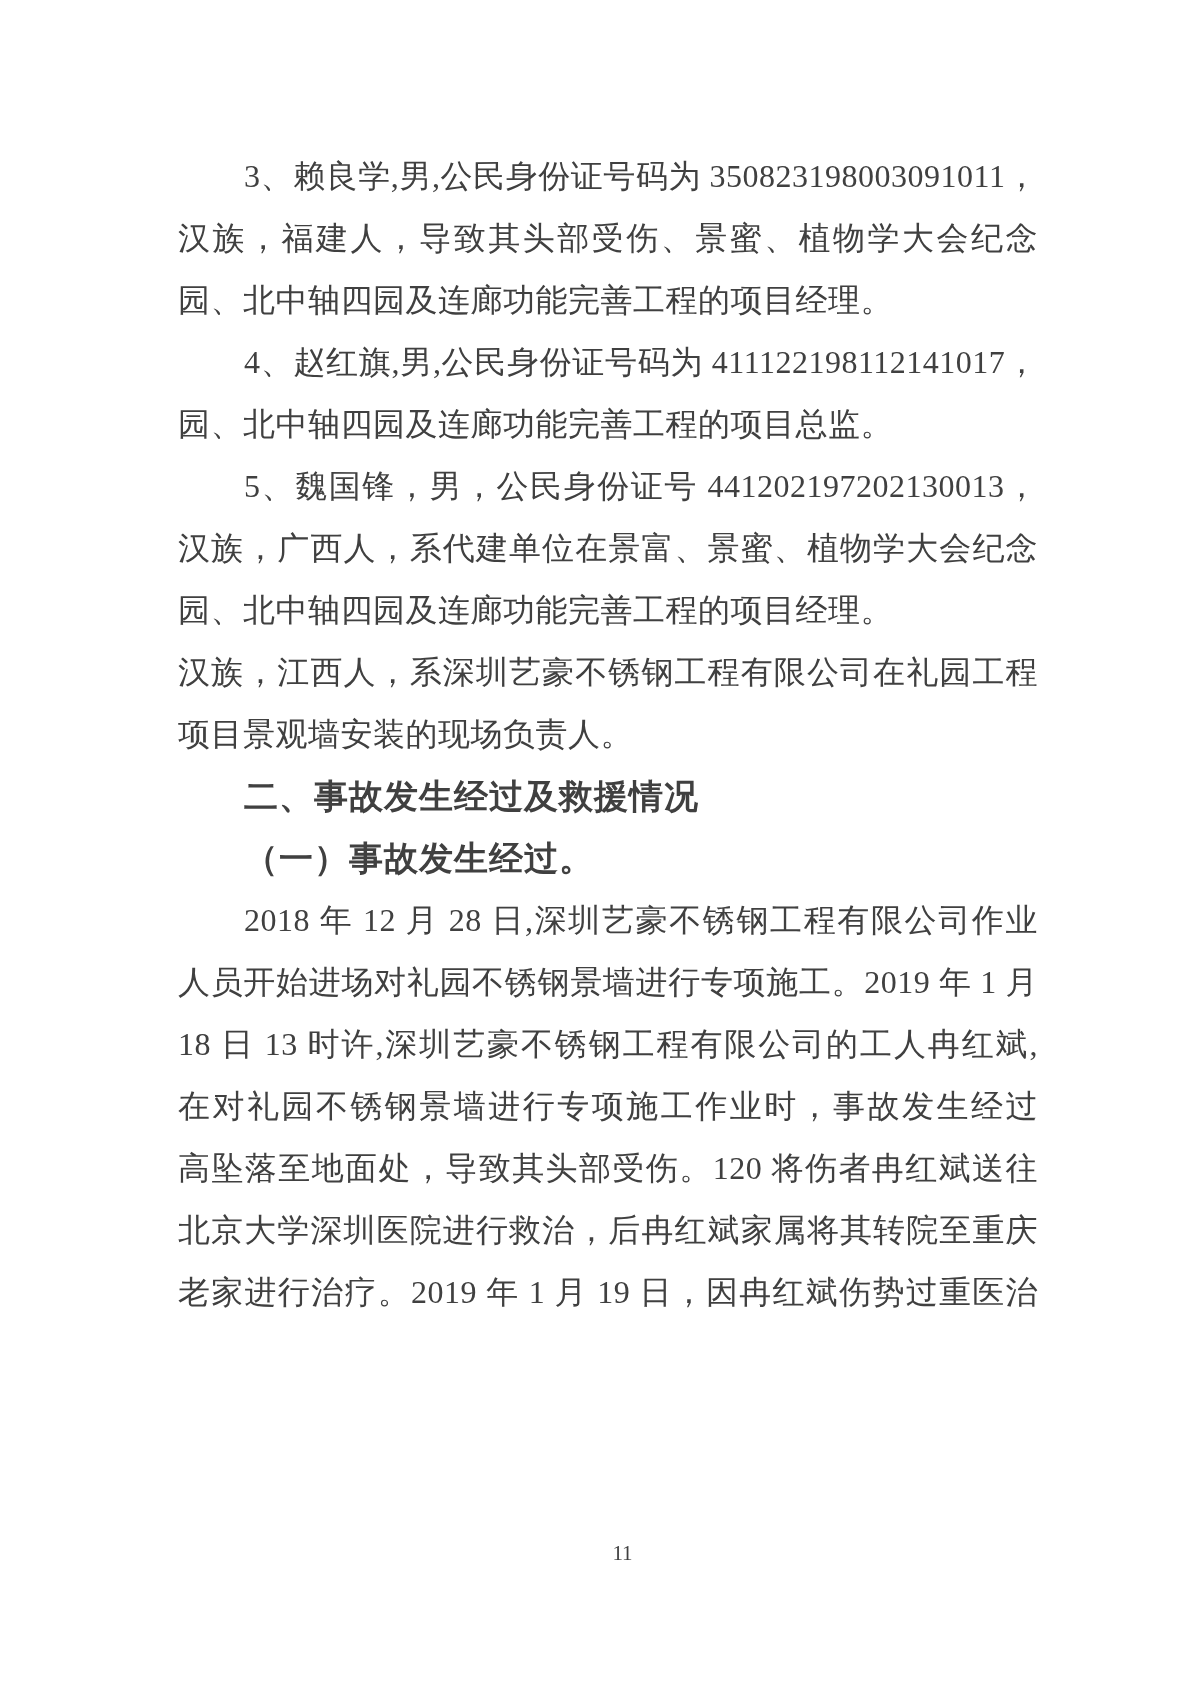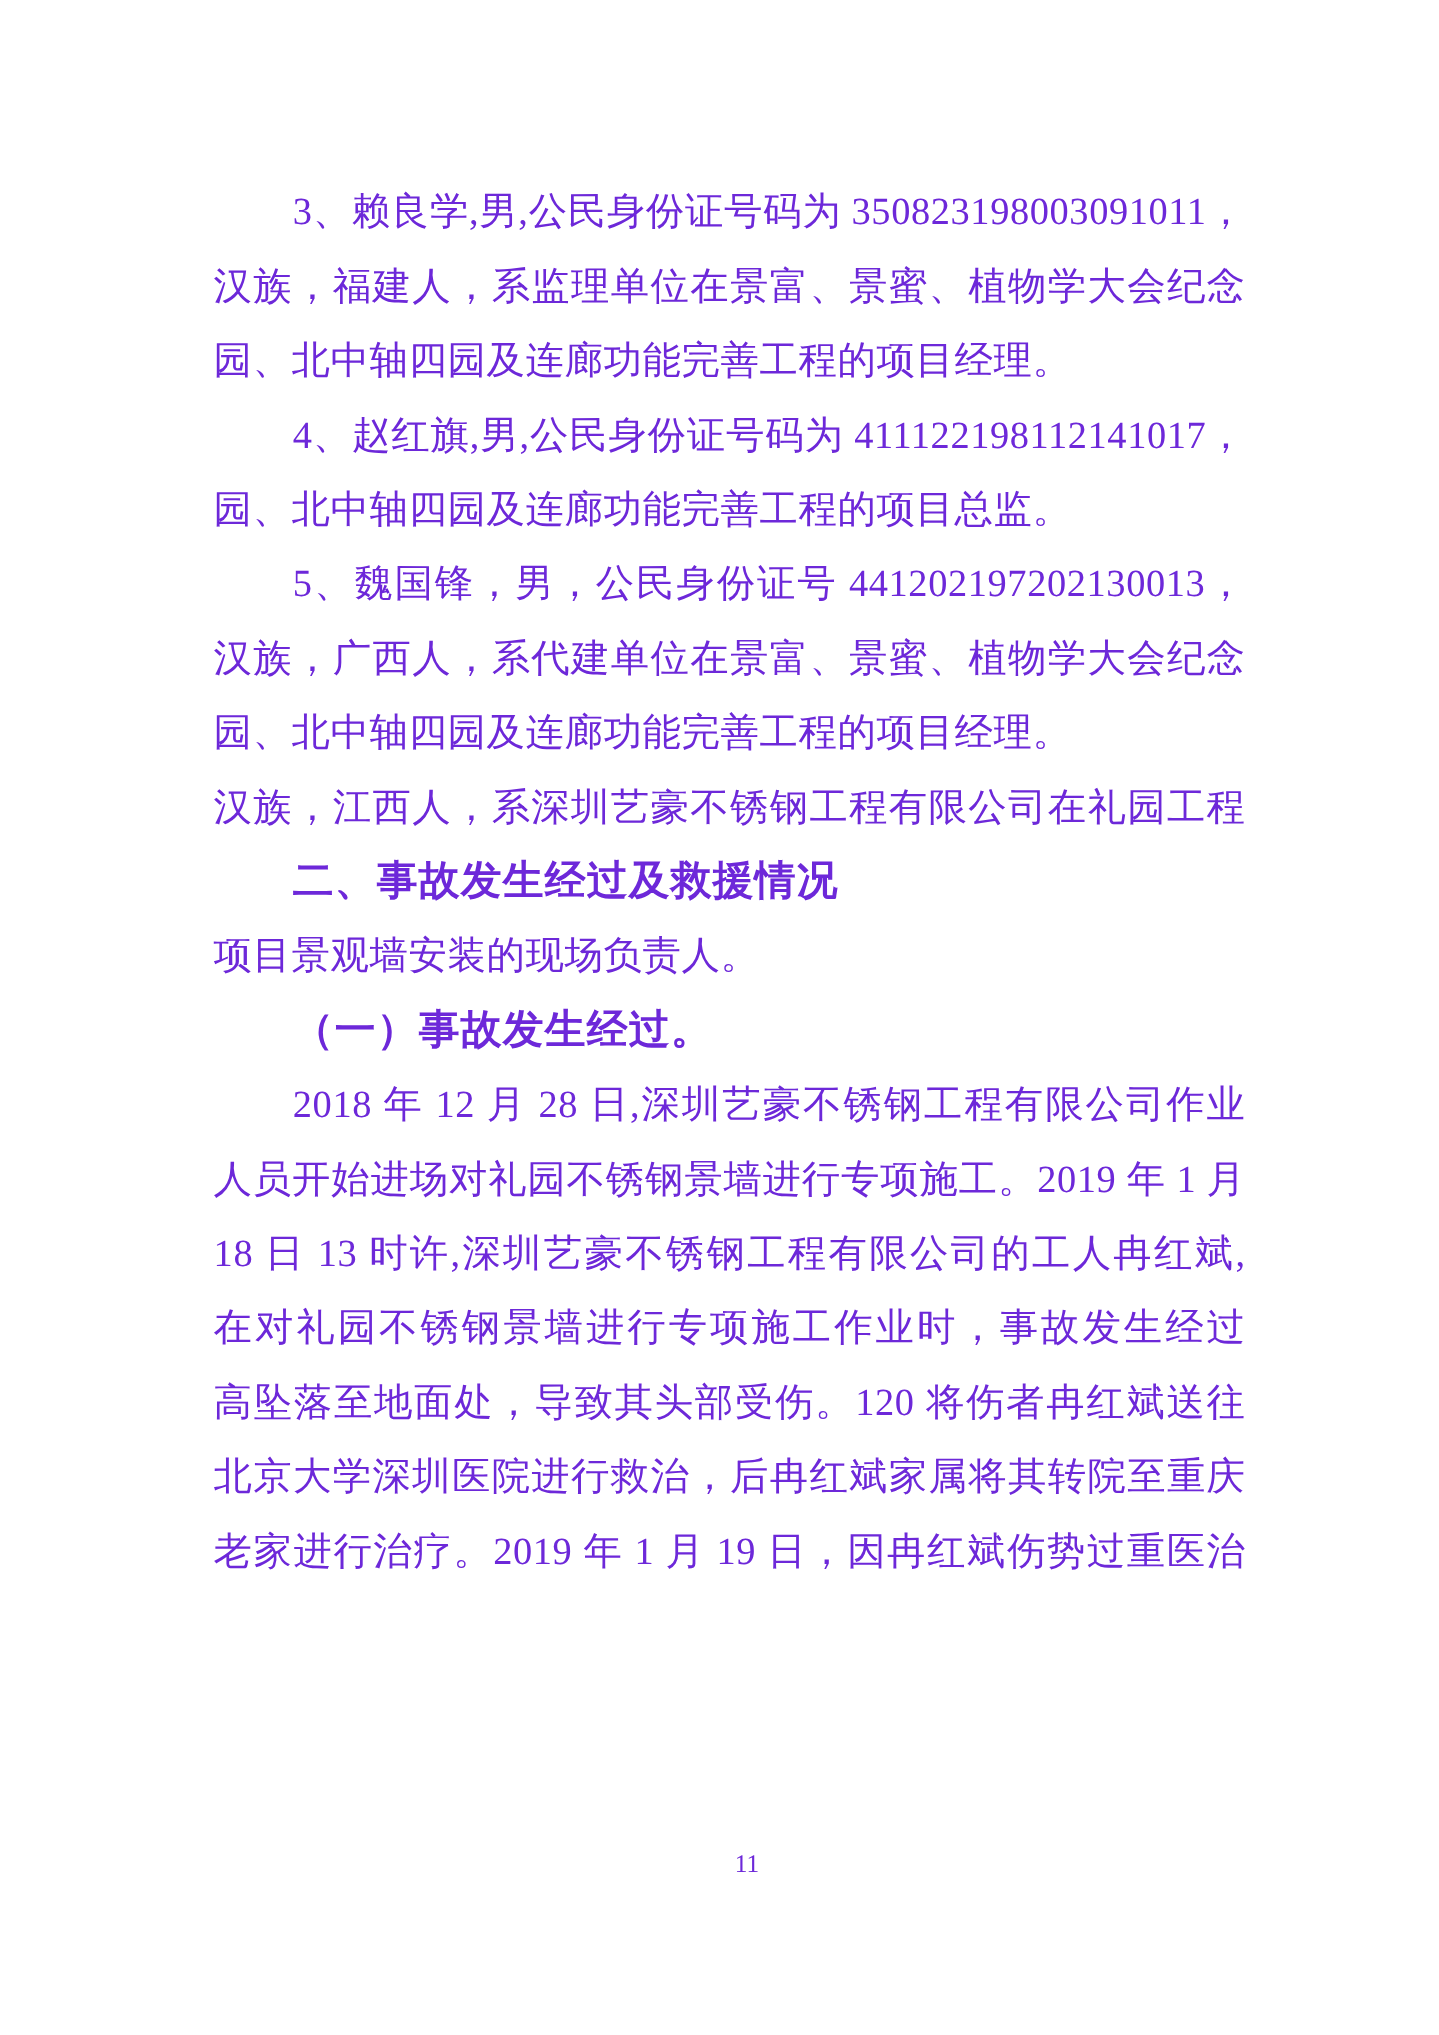--- a/index.html
+++ b/index.html
@@ -6,21 +6,21 @@
     margin: 0;
     padding: 0;
     background: #9c9c9c;
   }
   .page {
     position: relative;
     width: 1199px;
     height: 1696px;
     margin: 0 auto;
     background: #ffffff;
-    color: #6d28d9;
+    color: #404040;
     overflow: hidden;
     font-family: "Liberation Serif", "DejaVu Serif", serif;
   }
   .content {
     position: absolute;
     left: 178px;
     top: 145px;
     width: 860px;
   }
   .ln {
@@ -56,30 +56,30 @@
     font-family: "Liberation Serif", "DejaVu Serif", serif;
     margin-left: 23px;
   }
 </style>
 </head>
 <body>
 
 <div class="page">
   <div class="content">
     <div class="ln indent just">3、赖良学,男,公民身份证号码为 350823198003091011，</div>
-    <div class="ln just">汉族，福建人，系监理单位在景富、景蜜、植物学大会纪念</div>
+    <div class="ln just">汉族，福建人，导致其头部受伤、景蜜、植物学大会纪念</div>
     <div class="ln">园、北中轴四园及连廊功能完善工程的项目经理。</div>
     <div class="ln indent just">4、赵红旗,男,公民身份证号码为 411122198112141017，</div>
     <div class="ln">园、北中轴四园及连廊功能完善工程的项目总监。</div>
     <div class="ln indent just">5、魏国锋，男，公民身份证号 441202197202130013，</div>
     <div class="ln just">汉族，广西人，系代建单位在景富、景蜜、植物学大会纪念</div>
     <div class="ln">园、北中轴四园及连廊功能完善工程的项目经理。</div>
     <div class="ln just">汉族，江西人，系深圳艺豪不锈钢工程有限公司在礼园工程</div>
+    <div class="ln">项目景观墙安装的现场负责人。</div>
     <div class="ln indent heading">二、事故发生经过及救援情况</div>
-    <div class="ln">项目景观墙安装的现场负责人。</div>
     <div class="ln indent heading">（一）事故发生经过。</div>
     <div class="ln indent just">2018 年 12 月 28 日,深圳艺豪不锈钢工程有限公司作业</div>
     <div class="ln just">人员开始进场对礼园不锈钢景墙进行专项施工。2019 年 1 月</div>
     <div class="ln just">18 日 13 时许,深圳艺豪不锈钢工程有限公司的工人冉红斌,</div>
     <div class="ln just">在对礼园不锈钢景墙进行专项施工作业时，事故发生经过</div>
     <div class="ln just">高坠落至地面处，导致其头部受伤。120 将伤者冉红斌送往</div>
     <div class="ln just">北京大学深圳医院进行救治，后冉红斌家属将其转院至重庆</div>
     <div class="ln just">老家进行治疗。2019 年 1 月 19 日，因冉红斌伤势过重医治</div>
   </div>
   <div class="footer">11</div>

